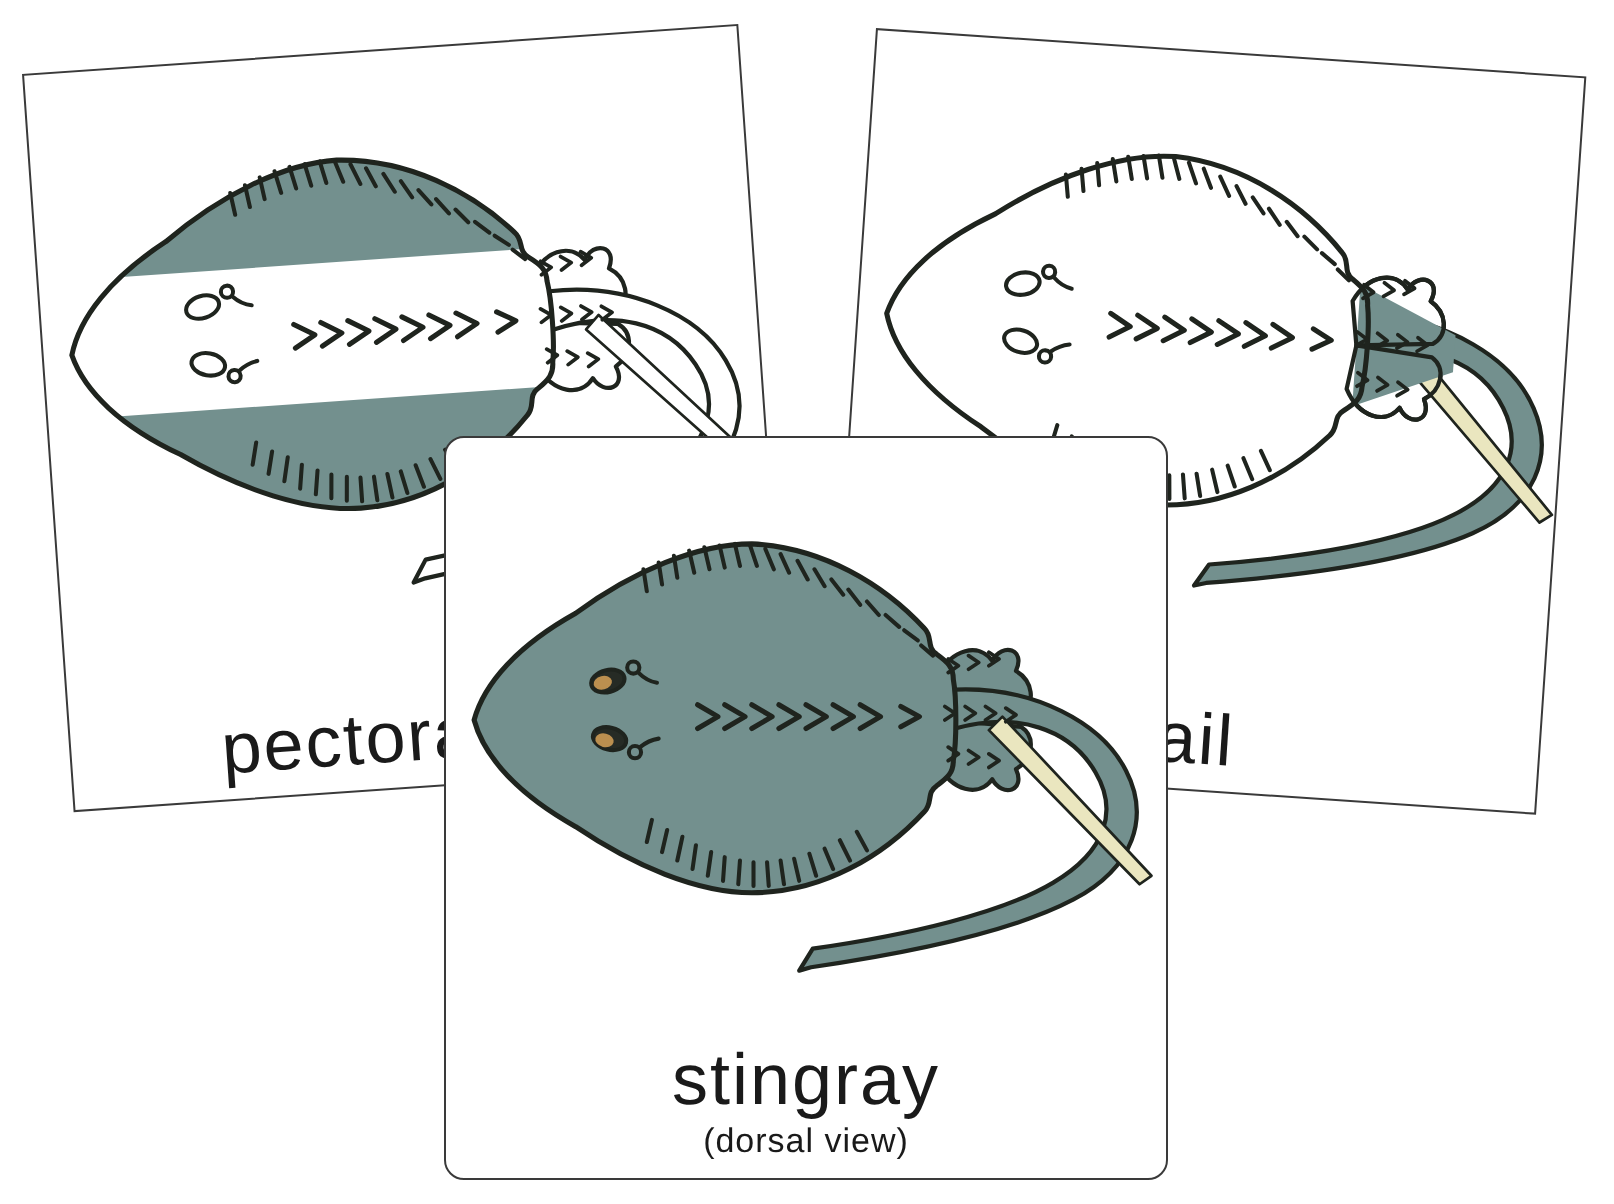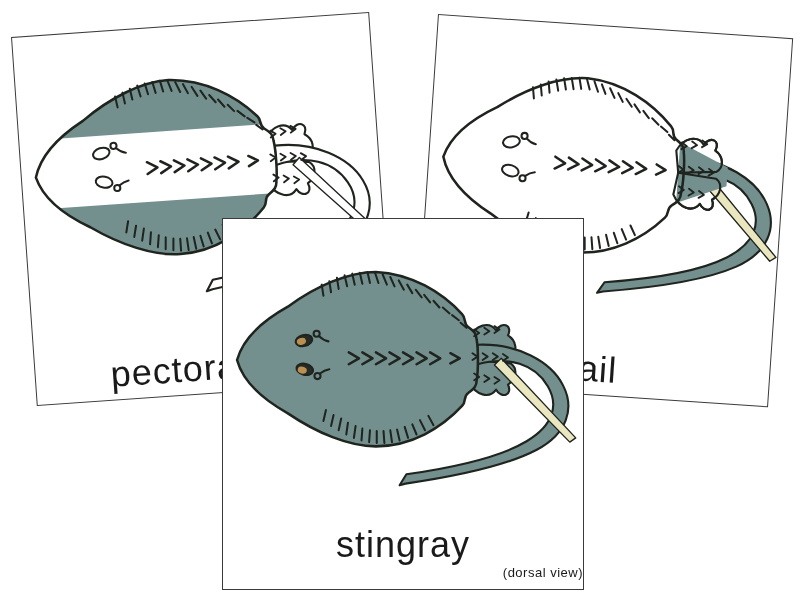--- a/index.html
+++ b/index.html
@@ -32,20 +32,21 @@
     left: 438px; top: 14px;
     width: 356px; height: 370px;
     transform: rotate(3.9deg);
     transform-origin: 0 0;
     z-index: 1;
   }
   .card--full {
     left: 222px; top: 218px;
     width: 362px; height: 372px;
     z-index: 3;
+    border-radius: 10px;
   }
   .art {
     position: absolute;
     left: 2px; top: 14px;
     width: 356px; height: 254px;
   }
   .caption {
     position: absolute;
     left: 0; right: 0;
     bottom: 5px;
@@ -53,25 +54,24 @@
     color: var(--text, #1a1a1a);
   }
   .card--full .caption { bottom: 8px; }
   .caption .main {
     font-size: 36px;
     letter-spacing: 1px;
     line-height: 1.1;
     font-weight: 400;
   }
   .caption .sub {
-    font-size: 13px;
+    font-size: 17px;
     letter-spacing: 0.5px;
     line-height: 1.2;
     margin-top: 1px;
-    text-align: right;
   }
   
   .card--fins .art {
     --disc-fill: var(--teal, #73908e);
     --band-display: inline;
     --wedge-display: none;
     --tail-fill: #ffffff;
     --pelvic-fill: #ffffff;
     --barb-fill: #ffffff;
     --pupil-display: none;

